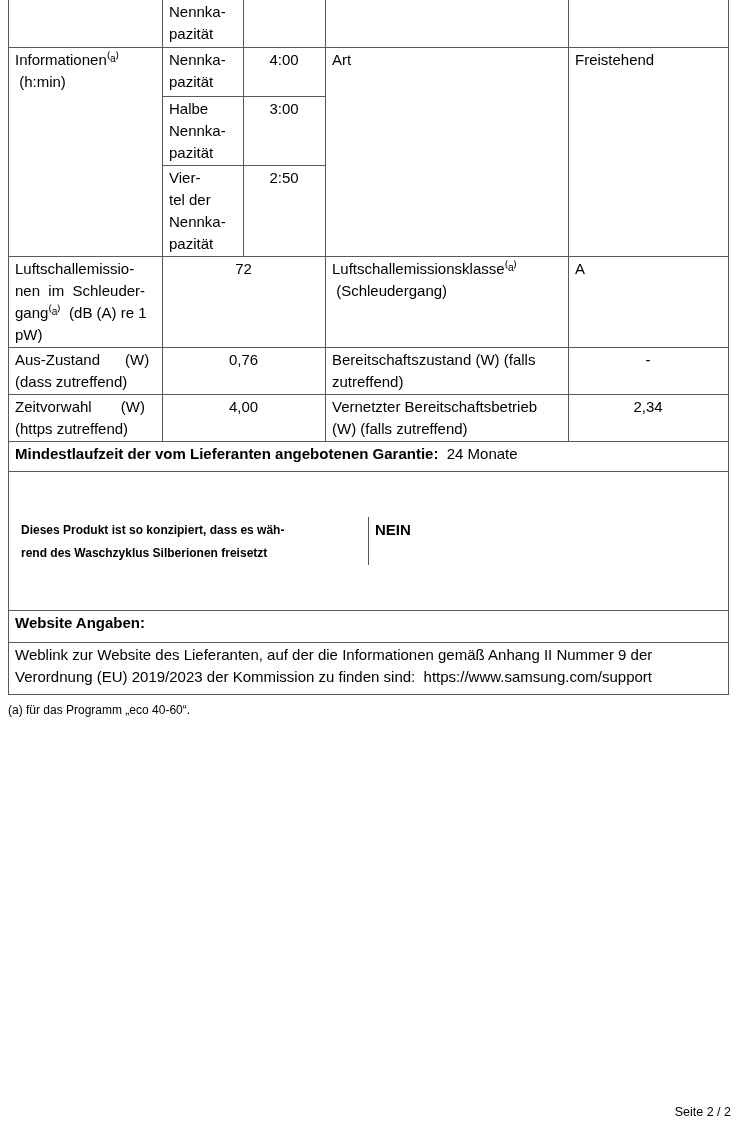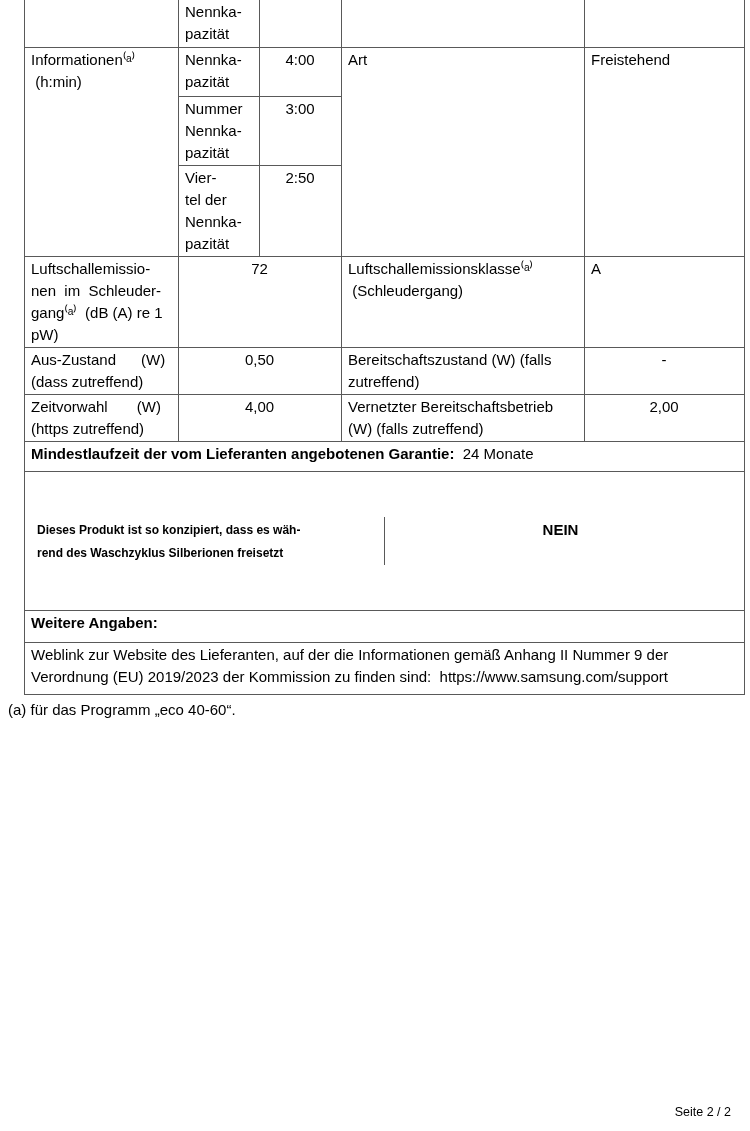--- a/index.html
+++ b/index.html
@@ -5,21 +5,21 @@
   :root{
     --bc:#595959;
     --txt:#000000;
     --bg:#ffffff;
   }
   *{margin:0;padding:0;box-sizing:border-box;}
   body{width:750px;height:1131px;background:var(--bg);
        font-family:"Liberation Sans", sans-serif;color:var(--txt);}
   .page{position:relative;width:750px;height:1131px;overflow:hidden;background:var(--bg);}
 
-  table.sheet{border-collapse:collapse;table-layout:fixed;width:720px;margin-left:24px;}
+  table.sheet{border-collapse:collapse;table-layout:fixed;width:720px;margin-left:8px;}
   table.sheet td{
     border:1px solid var(--bc);
     vertical-align:top;
     padding:1px 7px 1px 6px;
     font-size:15px;
     line-height:22px;
     white-space:pre;
     overflow:hidden;
   }
   tr.cutrow td{border-top:none;}
@@ -28,23 +28,23 @@
 
   .h47{height:47px}.h49{height:49px}.h67{height:67px}.h88{height:88px}
   .h90{height:90px}.h46{height:46px}.h30{height:30px}.h50{height:50px}
   .h32{height:32px}.h52{height:52px}
 
   td.nopad{padding:0;}
   .split{display:flex;align-items:stretch;height:48px;}
   .split .left{width:354px;border-right:1px solid var(--bc);
                padding:2px 7px 1px 6px;font-weight:bold;font-size:12px;
                line-height:23px;white-space:pre;overflow:hidden;}
-  .split .right{flex:1;padding:2px 7px 1px 6px;font-weight:bold;white-space:pre;text-align:center;}
+  .split .right{flex:1;padding:2px 7px 1px 6px;font-weight:bold;white-space:pre;}
 
-  .footnote{margin:7px 0 12px 8px;font-size:15px;line-height:16px;}
+  .footnote{margin:7px 0 12px 8px;font-size:12px;line-height:16px;}
   .pagenum{position:absolute;top:1105px;right:19px;font-size:12.5px;}
 </style>
 </head>
 <body>
 
 <div class="page">
 
   <table class="sheet">
     <colgroup>
       <col style="width:154px">
@@ -67,21 +67,21 @@
     <tr class="h49">
       <td rowspan="3">Informationen⁽ᵃ⁾
  (h:min)</td>
       <td>Nennka-
 pazität</td>
       <td class="v">4:00</td>
       <td rowspan="3">Art</td>
       <td rowspan="3">Freistehend</td>
     </tr>
     <tr class="h67">
-      <td>Nummer
+      <td>Halbe
 Nennka-
 pazität</td>
       <td class="v">3:00</td>
     </tr>
     <tr class="h88">
       <td>Vier-
 tel der
 Nennka-
 pazität</td>
       <td class="v">2:50</td>
@@ -94,51 +94,51 @@
 pW)</td>
       <td class="v" colspan="2">72</td>
       <td>Luftschallemissionsklasse⁽ᵃ⁾
  (Schleudergang)</td>
       <td>A</td>
     </tr>
 
     <tr class="h46">
       <td>Aus-Zustand      (W)
 (dass zutreffend)</td>
-      <td class="v" colspan="2">0,50</td>
+      <td class="v" colspan="2">0,76</td>
       <td>Bereitschaftszustand (W) (falls
 zutreffend)</td>
       <td class="v">-</td>
     </tr>
 
     <tr class="h46">
       <td>Zeitvorwahl       (W)
 (https zutreffend)</td>
       <td class="v" colspan="2">4,00</td>
       <td>Vernetzter Bereitschaftsbetrieb
 (W) (falls zutreffend)</td>
-      <td class="v">2,00</td>
+      <td class="v">2,34</td>
     </tr>
 
     <tr class="h30">
       <td colspan="5"><span class="b">Mindestlaufzeit der vom Lieferanten angebotenen Garantie:</span><span>  24 Monate</span></td>
     </tr>
 
     <tr class="h50">
       <td colspan="5" class="nopad">
         <div class="split">
           <div class="left">Dieses Produkt ist so konzipiert, dass es wäh-
 rend des Waschzyklus Silberionen freisetzt</div>
           <div class="right">NEIN</div>
         </div>
       </td>
     </tr>
 
     <tr class="h32">
-      <td colspan="5" class="b">Weitere Angaben:</td>
+      <td colspan="5" class="b">Website Angaben:</td>
     </tr>
 
     <tr class="h52">
       <td colspan="5"><span>Weblink zur Website des Lieferanten, auf der die Informationen gemäß Anhang II Nummer 9 der
 Verordnung (EU) 2019/2023 der Kommission zu finden sind:  </span><span>https://www.samsung.com/support</span></td>
     </tr>
   </tbody>
     </table>
 
   <div class="footnote">(a) für das Programm „eco 40-60“.</div>

